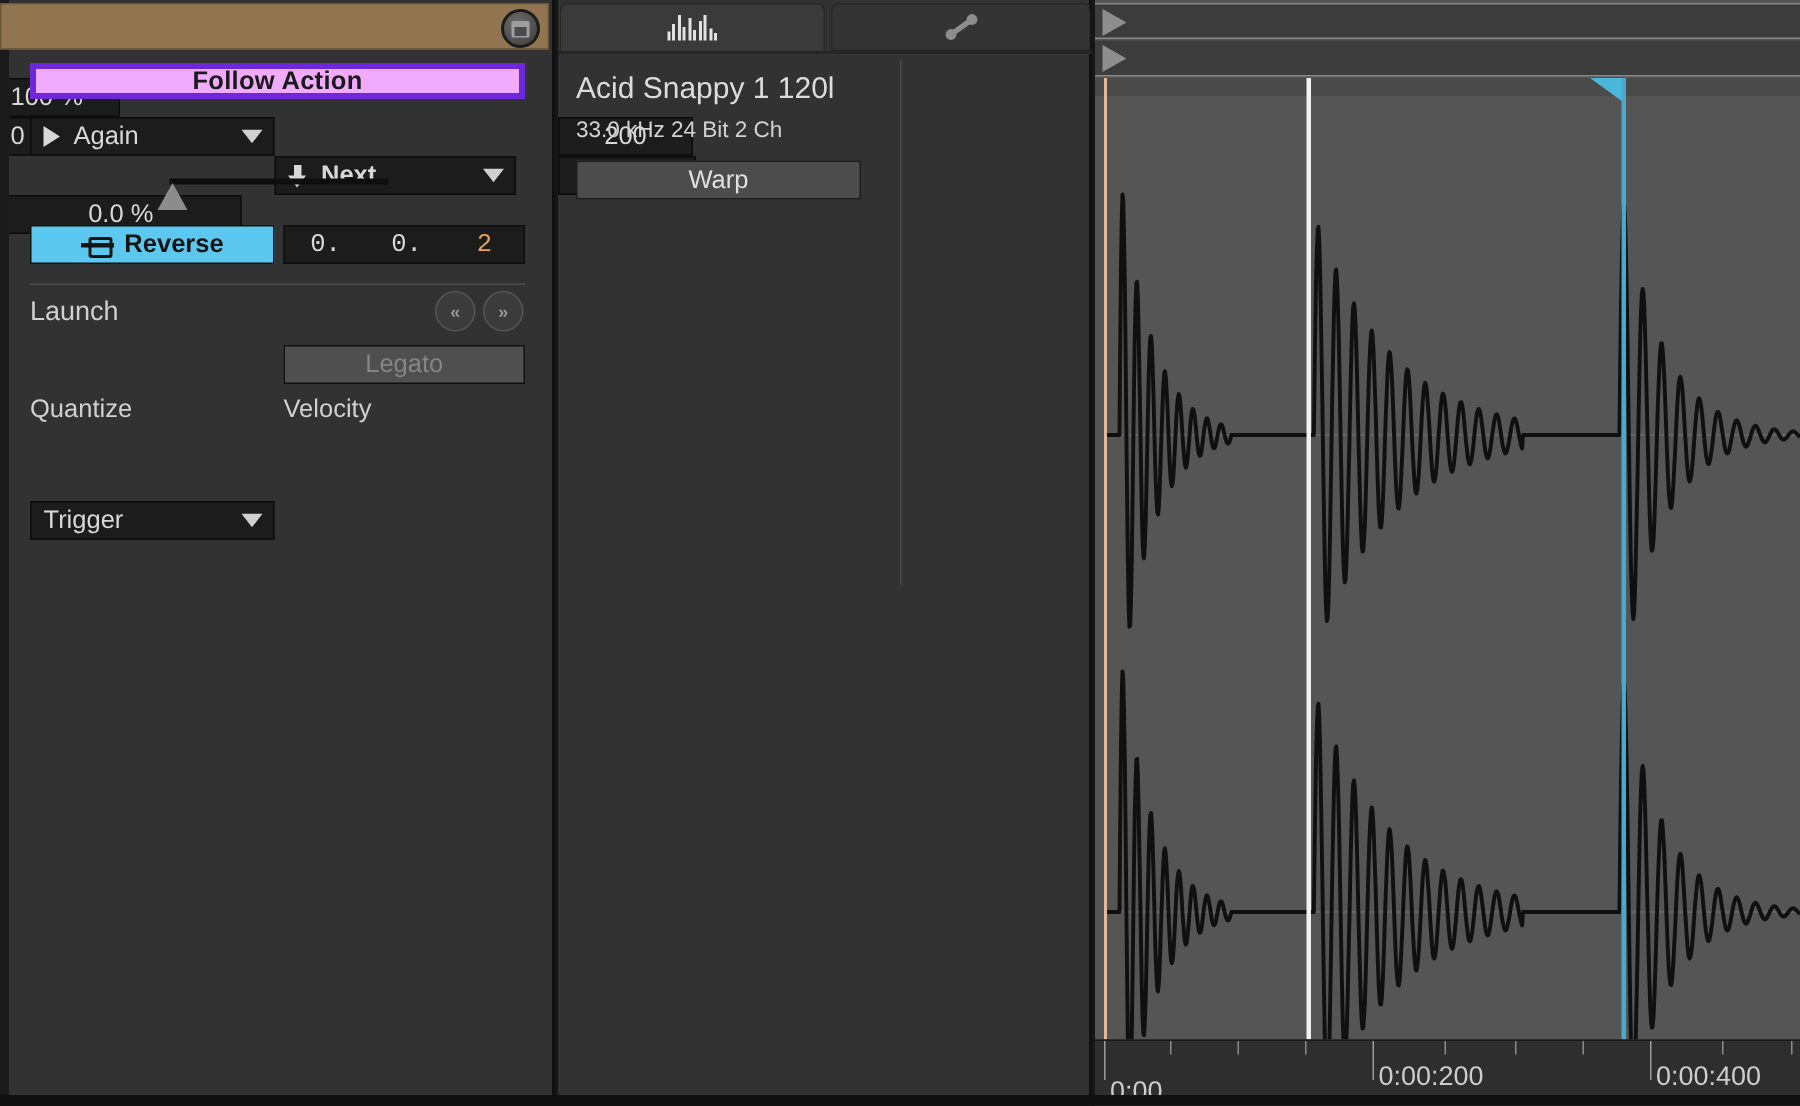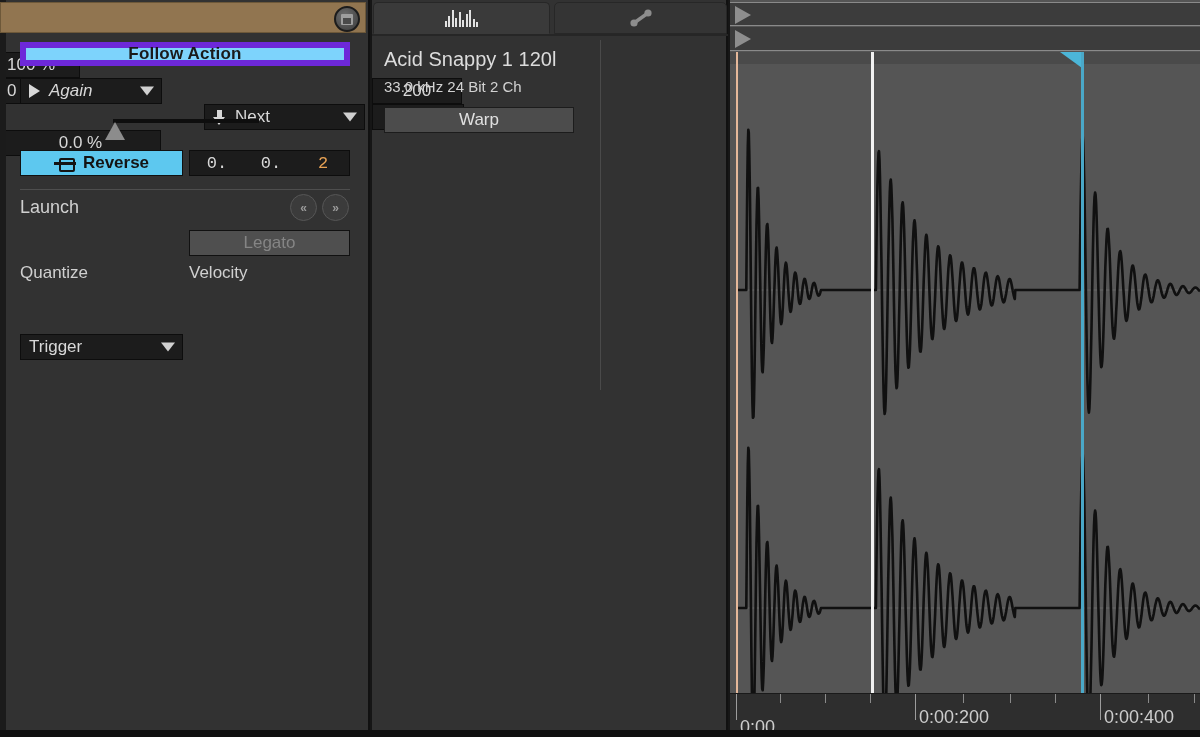--- a/index.html
+++ b/index.html
@@ -33,21 +33,21 @@
     width: 12px; height: 11px; background: #9e9e9e; position: relative;
     border-radius: 1px;
   }
   .save-glyph::after {
     content: ""; position: absolute; left: 2px; top: 4px;
     width: 8px; height: 6px; background: #4a4a4a;
   }
 
   .follow-btn {
     position: absolute; left: 20px; top: 42px; width: 330px; height: 24px;
-    background: #7dd3fc; border: 6px solid #6d28d9;
+    background: #f0abfc; border: 4px solid #6d28d9;
     color: #1a1a1a; font-size: 17px; font-weight: 600;
     display: flex; align-items: center; justify-content: center;
     letter-spacing: 0.2px;
   }
   .fld {
     background: #1c1c1c; border: 1px solid #0d0d0d;
     color: #d8d8d8; font-size: 17px;
     display: flex; align-items: center; height: 26px;
   }
   .fld.dd { justify-content: flex-start; padding-left: 8px; position: relative; }
@@ -265,26 +265,26 @@
     <div class="leftstrip"></div>
 
     <div class="clip-titlebar">
       <div class="save-btn">
         <div class="save-glyph"></div>
       </div>
     </div>
 
     <div class="follow-btn">Follow Action</div>
 
-    <div class="fld dd" style="left:20px;top:78px;width:142px;font-style:italic;">
+    <div class="fld dd" style="left:20px;top:78px;width:163px;">
       <span class="glyph-play"></span>
       <span>Again</span>
       <span class="caret"></span>
     </div>
-    <div class="fld dd" style="left:204px;top:78px;width:161px;">
+    <div class="fld dd" style="left:183px;top:78px;width:161px;font-weight:bold;">
       <span class="glyph-down"></span>
       <span>Next</span>
       <span class="caret"></span>
     </div>
 
     <div class="fld" style="left:20px;top:114px;width:80px;padding-left:6px;">100 %</div>
     <div class="slider-track"></div>
     <div class="slider-handle"></div>
     <div class="fld" style="left:270px;top:114px;width:80px;padding-left:6px;">0 %</div>
 

